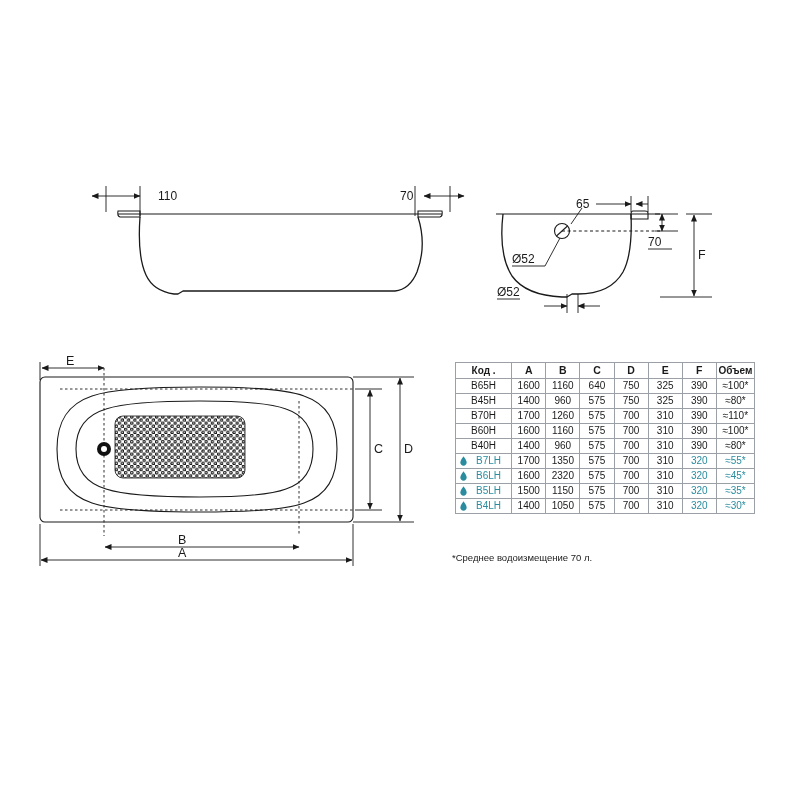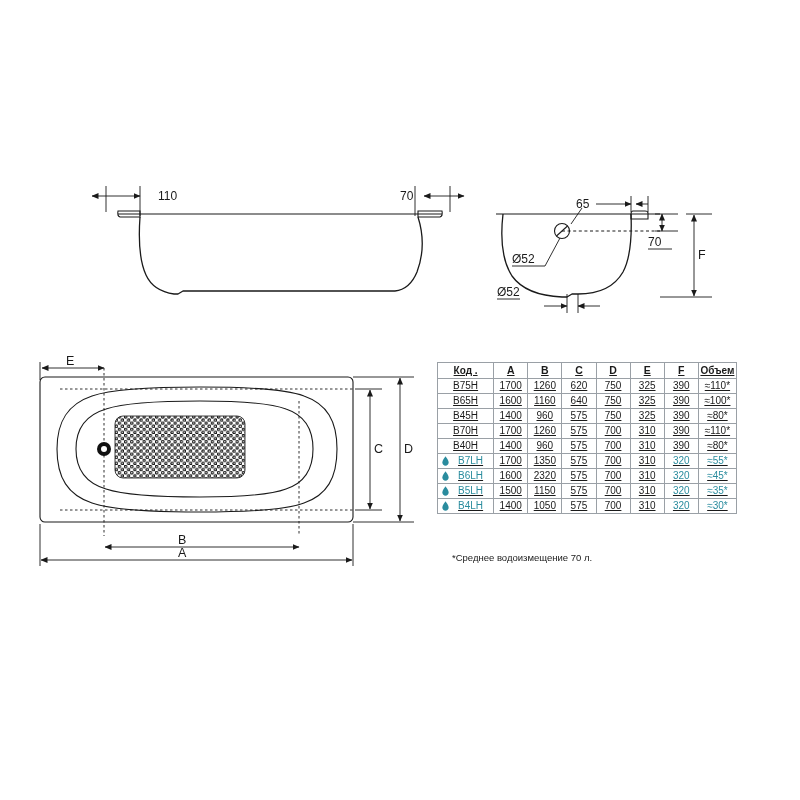--- a/index.html
+++ b/index.html
@@ -35,24 +35,23 @@
   }
   .dim-letter {
     font-family: "Liberation Sans", sans-serif;
     font-size: 12.5px;
     fill: #1a1a1a;
   }
 
   
   #spec-table-wrap {
     position: absolute;
-    left: 437px;
+    left: 455px;
     top: 362px;
     width: 276px;
-    text-decoration: underline;
   }
   table.spec {
     border-collapse: collapse;
     font-family: "Liberation Sans", sans-serif;
     font-size: 10px;
     color: #1a1a1a;
     width: 300px;
     table-layout: fixed;
   }
   table.spec th, table.spec td {
@@ -322,30 +321,20 @@
           <th>B</th>
           <th>C</th>
           <th>D</th>
           <th>E</th>
           <th>F</th>
           <th class="h-vol">Объем</th>
         </tr>
       </thead>
       <tbody>
           <tr>
-            <td class="code-cell"><span>B75H</span></td>
-            <td>1700</td>
-            <td>1260</td>
-            <td>620</td>
-            <td>750</td>
-            <td>325</td>
-            <td>390</td>
-            <td>≈110*</td>
-          </tr>
-          <tr>
             <td class="code-cell"><span>B65H</span></td>
             <td>1600</td>
             <td>1160</td>
             <td>640</td>
             <td>750</td>
             <td>325</td>
             <td>390</td>
             <td>≈100*</td>
           </tr>
           <tr>
@@ -360,20 +349,30 @@
           </tr>
           <tr>
             <td class="code-cell"><span>B70H</span></td>
             <td>1700</td>
             <td>1260</td>
             <td>575</td>
             <td>700</td>
             <td>310</td>
             <td>390</td>
             <td>≈110*</td>
+          </tr>
+          <tr>
+            <td class="code-cell"><span>B60H</span></td>
+            <td>1600</td>
+            <td>1160</td>
+            <td>575</td>
+            <td>700</td>
+            <td>310</td>
+            <td>390</td>
+            <td>≈100*</td>
           </tr>
           <tr>
             <td class="code-cell"><span>B40H</span></td>
             <td>1400</td>
             <td>960</td>
             <td>575</td>
             <td>700</td>
             <td>310</td>
             <td>390</td>
             <td>≈80*</td>

